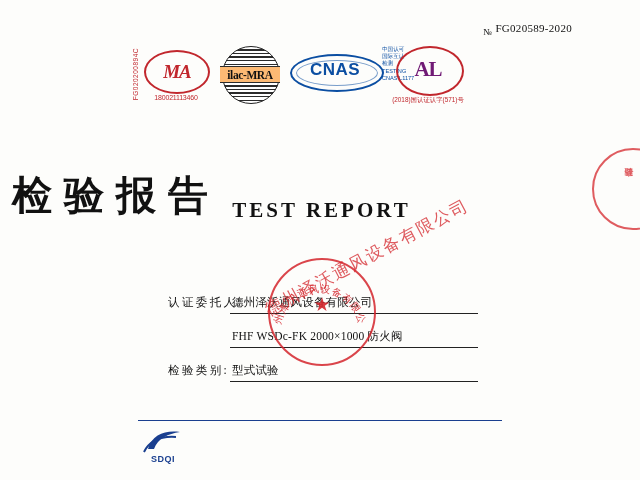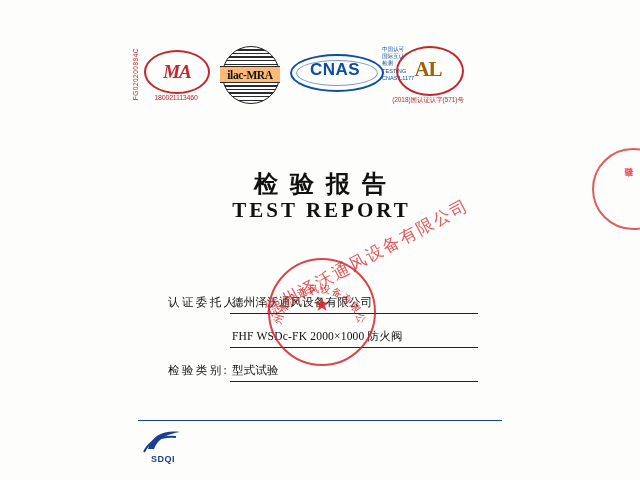--- a/index.html
+++ b/index.html
@@ -184,44 +184,44 @@
     border-radius: 50%;
   }
   .cal-text {
     position: absolute;
     left: 2px; top: 13px;
     width: 64px;
     text-align: center;
     font-family: "Liberation Serif", serif;
     font-weight: bold;
     font-size: 21px;
-    color: #a16207;
+    color: #701a75;
     letter-spacing: -1px;
   }
   .cal-caption {
     position: absolute;
     left: -12px;
     top: 52px;
     width: 92px;
     text-align: center;
     font-size: 6.4px;
     color: #c1272d;
     font-family: "Liberation Sans", sans-serif;
     white-space: nowrap;
   }
 
   
   .title-cn {
     position: absolute;
     left: 0; top: 168px;
     width: 640px;
-    text-align: center;
-    font-family: "Liberation Serif", serif;
-    font-weight: bold;
-    font-size: 24px;
+    text-align: left;
+    font-family: "Liberation Serif", serif;
+    font-weight: bold;
+    font-size: 40px;
     letter-spacing: 12px;
     text-indent: 12px;
     color: #111;
   }
   .title-en {
     position: absolute;
     left: 0; top: 198px;
     width: 640px;
     text-align: center;
     font-family: "Liberation Serif", serif;
@@ -414,20 +414,24 @@
     color: #1a3f8f;
     letter-spacing: .1px;
     line-height: 12px;
   }
 </style>
 </head>
 <body>
 
 <div class="page">
 
+  <div class="doc-no">
+    <span class="sub">№</span>
+    <span>FG020589-2020</span>
+  </div>
 
   <div class="logo-strip">
 
     <div class="logo logo-cma">
       <div class="cma-side">FG020200894C</div>
       <div class="cma-oval">
         <span class="cma-text">MA</span>
       </div>
       <div class="cma-num">180021113460</div>
     </div>

